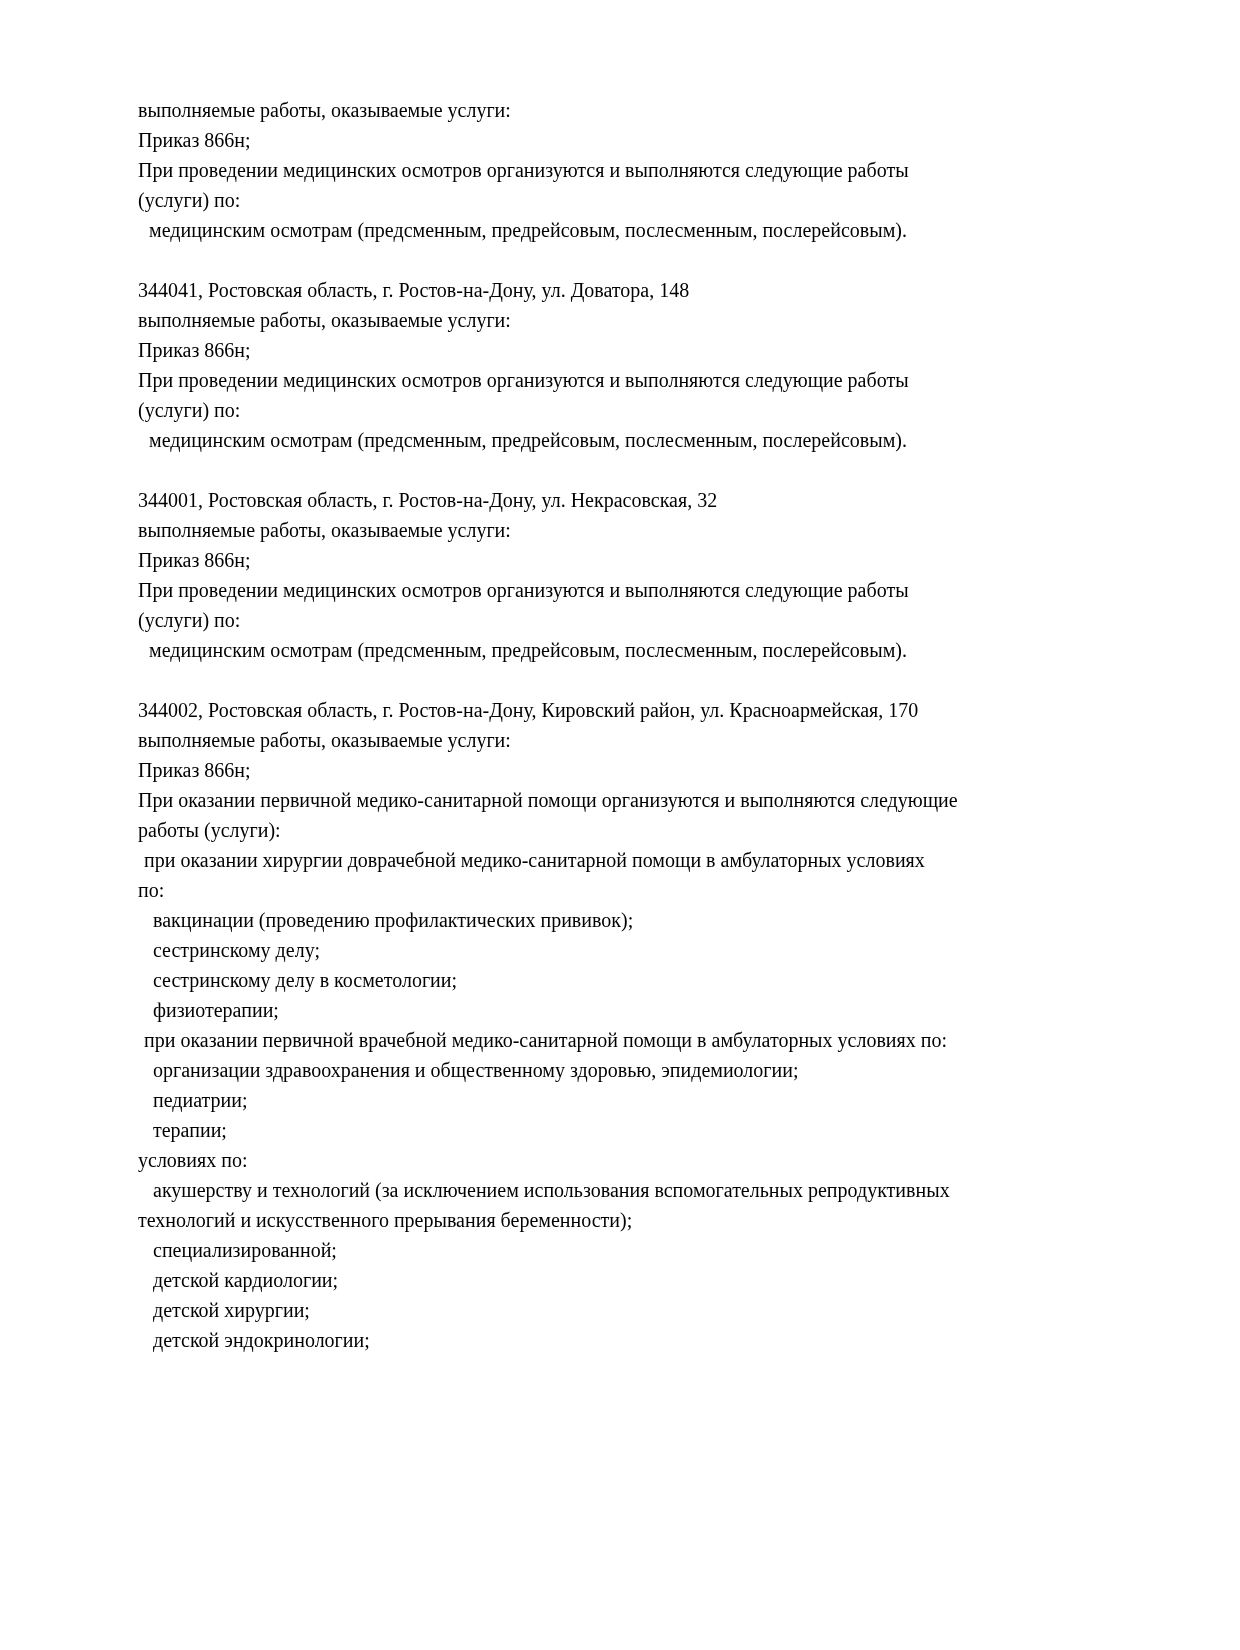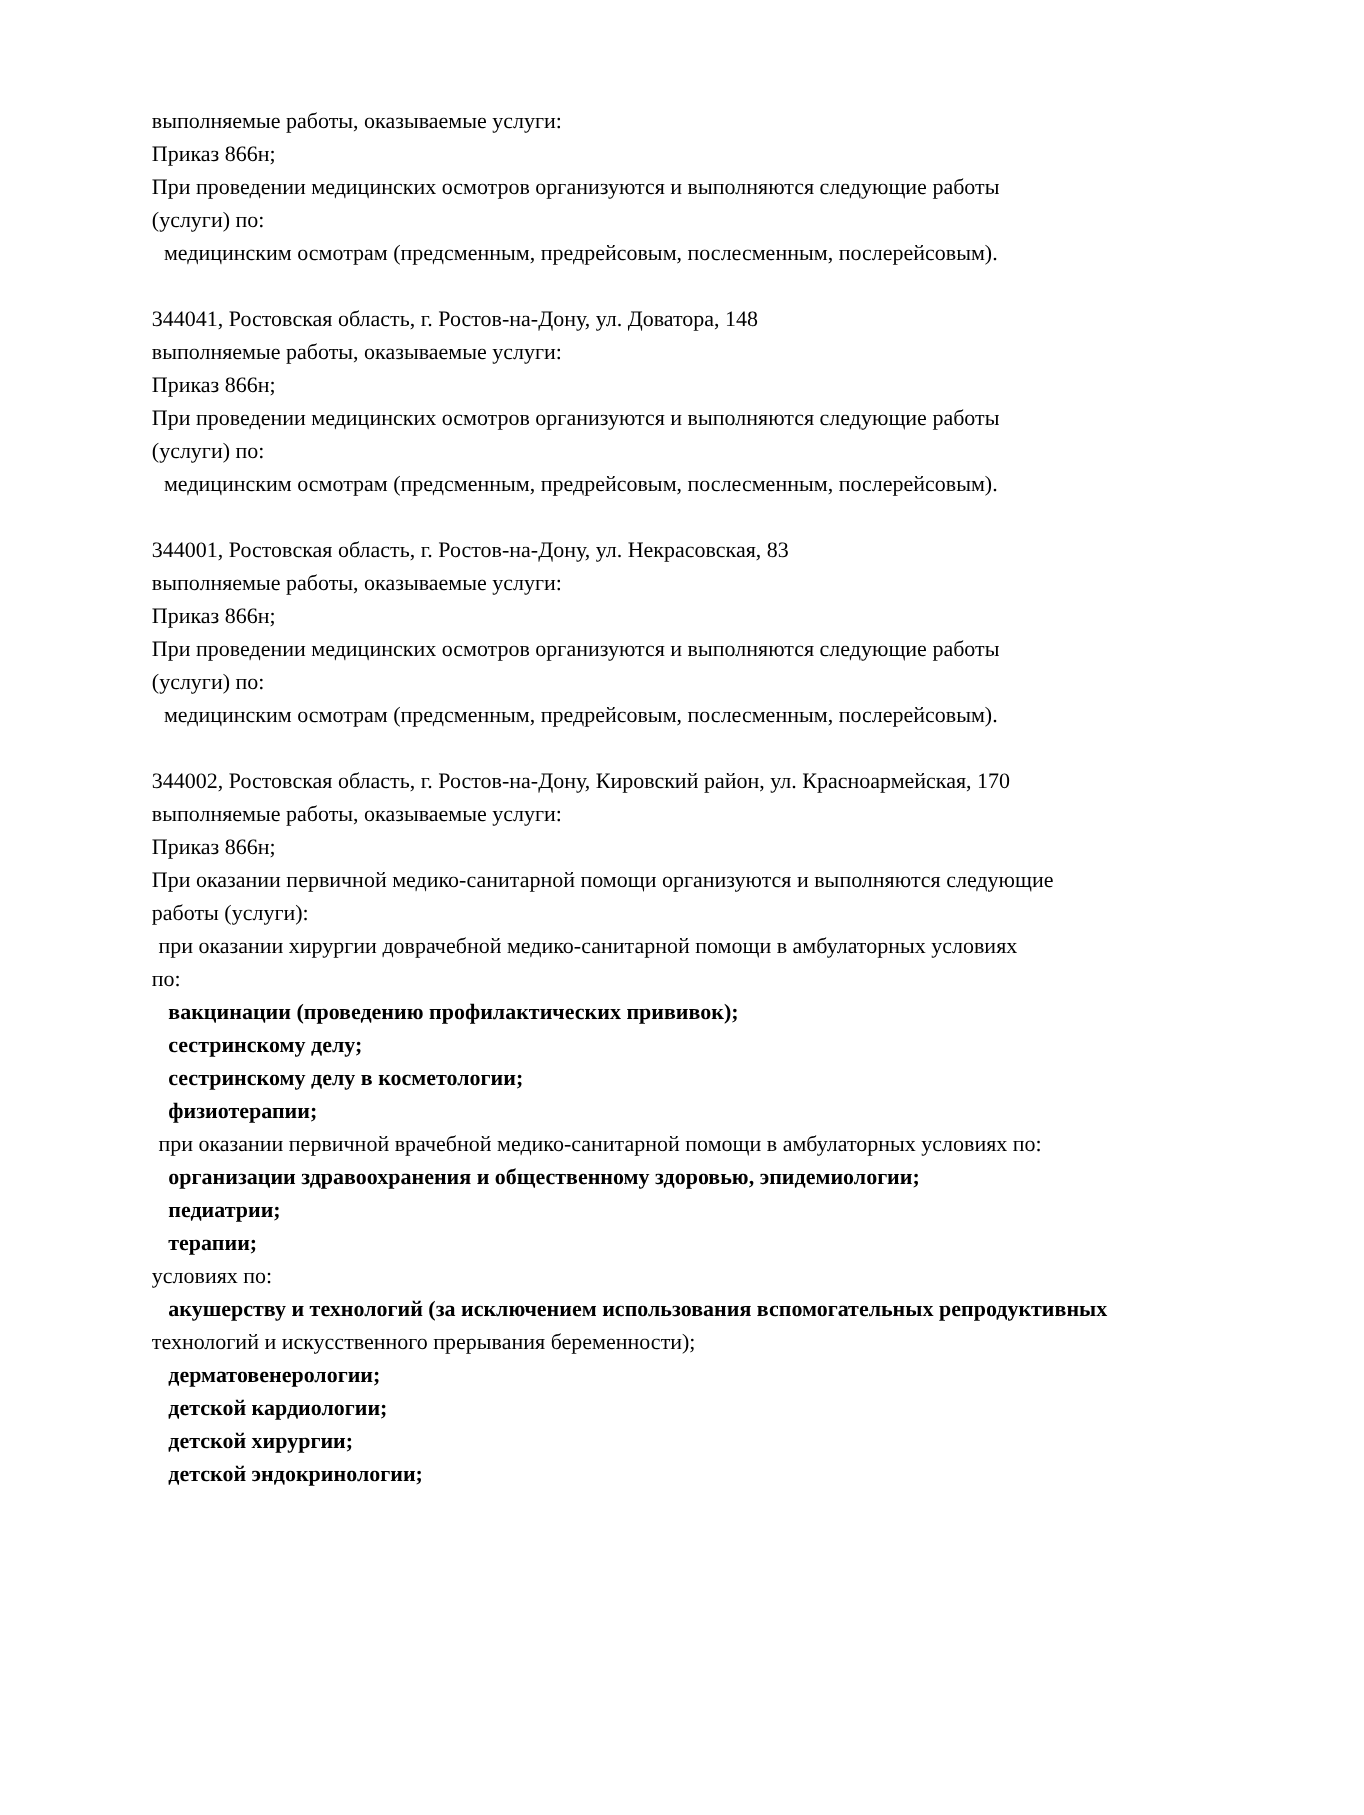--- a/index.html
+++ b/index.html
@@ -26,41 +26,41 @@
     font-size: 20px;
     line-height: 30px;
     height: 30px;
     white-space: pre;
     color: #000000;
   }
   .line.blank { height: 30px; }
   .i0 { padding-left: 0; }
   .i1 { padding-left: 6px; }
   .i2 { padding-left: 11px; }
-  .i3 { padding-left: 15px; font-weight: bold; }
+  .i3 { padding-left: 15px; }
 </style>
 </head>
 <body>
 
 <div class="page">
   <div class="doc-body">
       <div class="line i0">выполняемые работы, оказываемые услуги:</div>
       <div class="line i0">Приказ 866н;</div>
       <div class="line i0">При проведении медицинских осмотров организуются и выполняются следующие работы</div>
       <div class="line i0">(услуги) по:</div>
       <div class="line i2">медицинским осмотрам (предсменным, предрейсовым, послесменным, послерейсовым).</div>
       <div class="line blank"></div>
       <div class="line i0">344041, Ростовская область, г. Ростов-на-Дону, ул. Доватора, 148</div>
       <div class="line i0">выполняемые работы, оказываемые услуги:</div>
       <div class="line i0">Приказ 866н;</div>
       <div class="line i0">При проведении медицинских осмотров организуются и выполняются следующие работы</div>
       <div class="line i0">(услуги) по:</div>
       <div class="line i2">медицинским осмотрам (предсменным, предрейсовым, послесменным, послерейсовым).</div>
       <div class="line blank"></div>
-      <div class="line i0">344001, Ростовская область, г. Ростов-на-Дону, ул. Некрасовская, 83</div>
+      <div class="line i0">344001, Ростовская область, г. Ростов-на-Дону, ул. Некрасовская, 32</div>
       <div class="line i0">выполняемые работы, оказываемые услуги:</div>
       <div class="line i0">Приказ 866н;</div>
       <div class="line i0">При проведении медицинских осмотров организуются и выполняются следующие работы</div>
       <div class="line i0">(услуги) по:</div>
       <div class="line i2">медицинским осмотрам (предсменным, предрейсовым, послесменным, послерейсовым).</div>
       <div class="line blank"></div>
       <div class="line i0">344002, Ростовская область, г. Ростов-на-Дону, Кировский район, ул. Красноармейская, 170</div>
       <div class="line i0">выполняемые работы, оказываемые услуги:</div>
       <div class="line i0">Приказ 866н;</div>
       <div class="line i0">При оказании первичной медико-санитарной помощи организуются и выполняются следующие</div>
@@ -71,18 +71,18 @@
       <div class="line i3">сестринскому делу;</div>
       <div class="line i3">сестринскому делу в косметологии;</div>
       <div class="line i3">физиотерапии;</div>
       <div class="line i1">при оказании первичной врачебной медико-санитарной помощи в амбулаторных условиях по:</div>
       <div class="line i3">организации здравоохранения и общественному здоровью, эпидемиологии;</div>
       <div class="line i3">педиатрии;</div>
       <div class="line i3">терапии;</div>
       <div class="line i0">условиях по:</div>
       <div class="line i3">акушерству и технологий (за исключением использования вспомогательных репродуктивных</div>
       <div class="line i0">технологий и искусственного прерывания беременности);</div>
-      <div class="line i3">дерматовенерологии;</div>
+      <div class="line i3">специализированной;</div>
       <div class="line i3">детской кардиологии;</div>
       <div class="line i3">детской хирургии;</div>
       <div class="line i3">детской эндокринологии;</div>
     </div>
 </div>
 
 </body></html>

